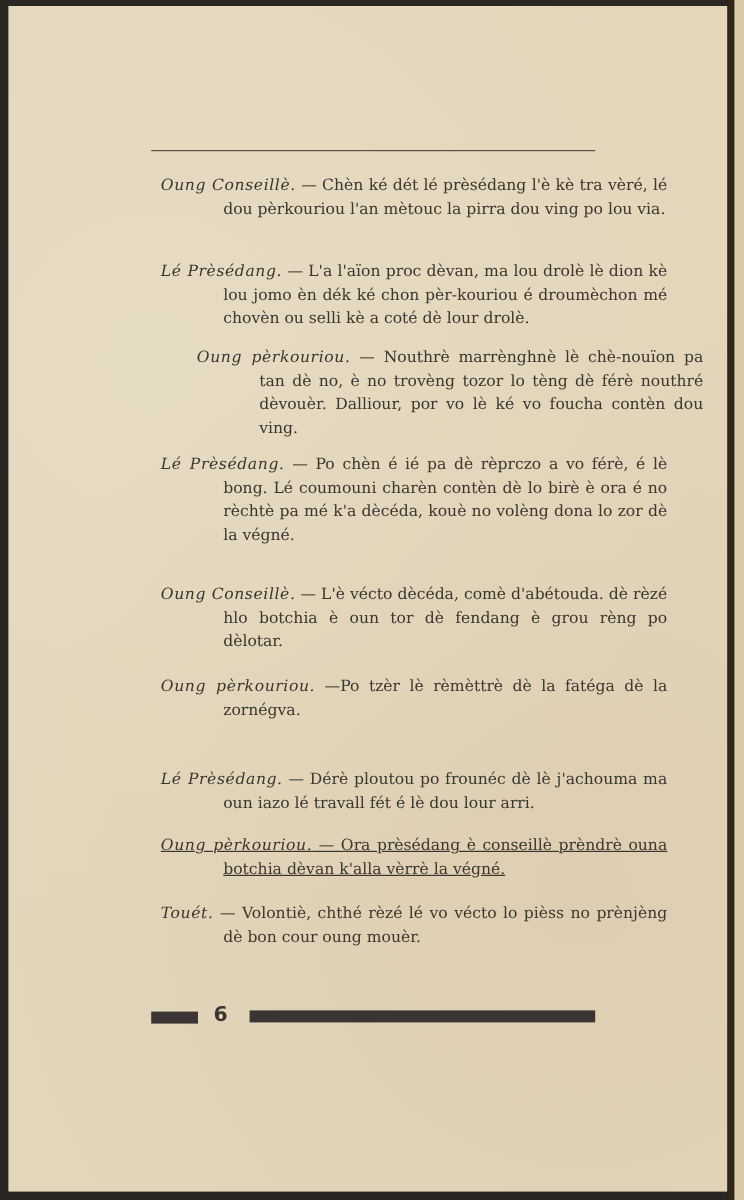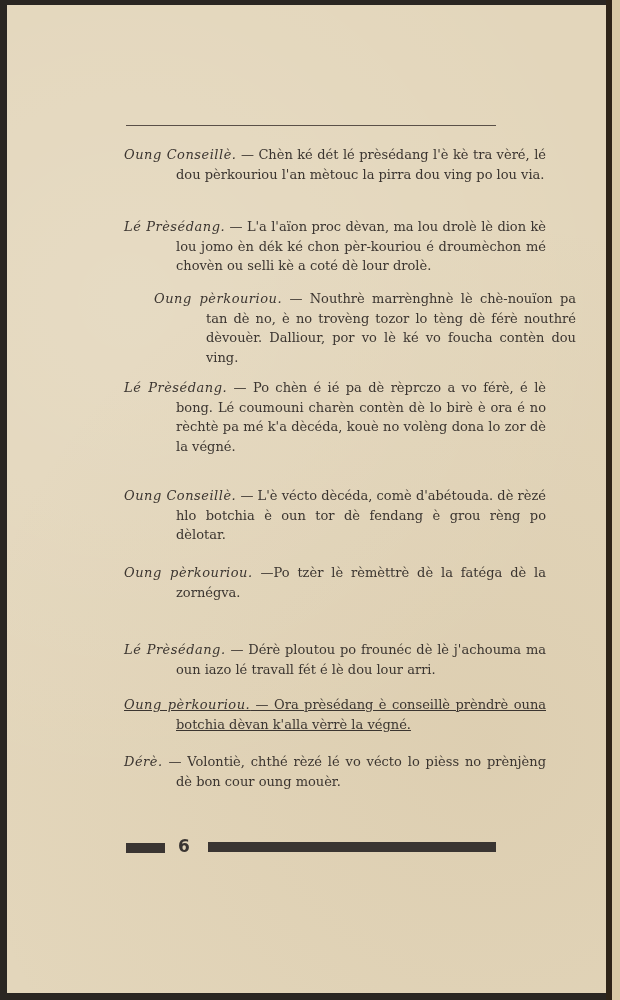--- a/index.html
+++ b/index.html
@@ -20,21 +20,21 @@
     }
     .right-strip {
       position: absolute; left: 612px; top: 0; width: 8px; height: 1000px;
       background: #d9c9a6;
     }
     .top-rule {
       position: absolute; left: 126px; top: 125px; width: 370px; height: 1px;
       background: #5a5048;
     }
     .speech {
-      position: absolute; left: 124px; width: 370px;
+      position: absolute; left: 134px; width: 370px;
       font-family: "DejaVu Serif", serif; font-size: 13px; line-height: 19.5px;
       color: #3b3530; text-align: justify; margin: 0;
       padding-left: 52px; text-indent: -52px;
     }
     .speaker { font-style: italic; letter-spacing: 0.5px; }
     .footer-bar-left {
       position: absolute; left: 126px; top: 843px; width: 39px; height: 10px;
       background: #3a3532;
     }
     .page-num {
@@ -82,18 +82,18 @@
 
 <p class="speech" style="top:640px;">
   <span class="speaker">Lé Prèsédang.</span><span> — </span><span>Dérè ploutou po frounéc dè lè j'achouma ma oun iazo lé travall fét é lè dou lour arri.</span>
 </p>
 
 <p class="speech" style="top:695px;text-decoration:underline;">
   <span class="speaker">Oung pèrkouriou.</span><span> — </span><span>Ora prèsédang è conseillè prèndrè ouna botchia dèvan k'alla vèrrè la végné.</span>
 </p>
 
 <p class="speech" style="top:752px;">
-  <span class="speaker">Dérè.</span><span> — </span><span>Volontiè, chthé rèzé lé vo vécto lo pièss no prènjèng dè bon cour oung mouèr.</span>
+  <span class="speaker">Touét.</span><span> — </span><span>Volontiè, chthé rèzé lé vo vécto lo pièss no prènjèng dè bon cour oung mouèr.</span>
 </p>
 
 <div class="footer-bar-left"></div>
 <div class="page-num">6</div>
 <div class="footer-bar-right"></div>
 
 </body></html>

